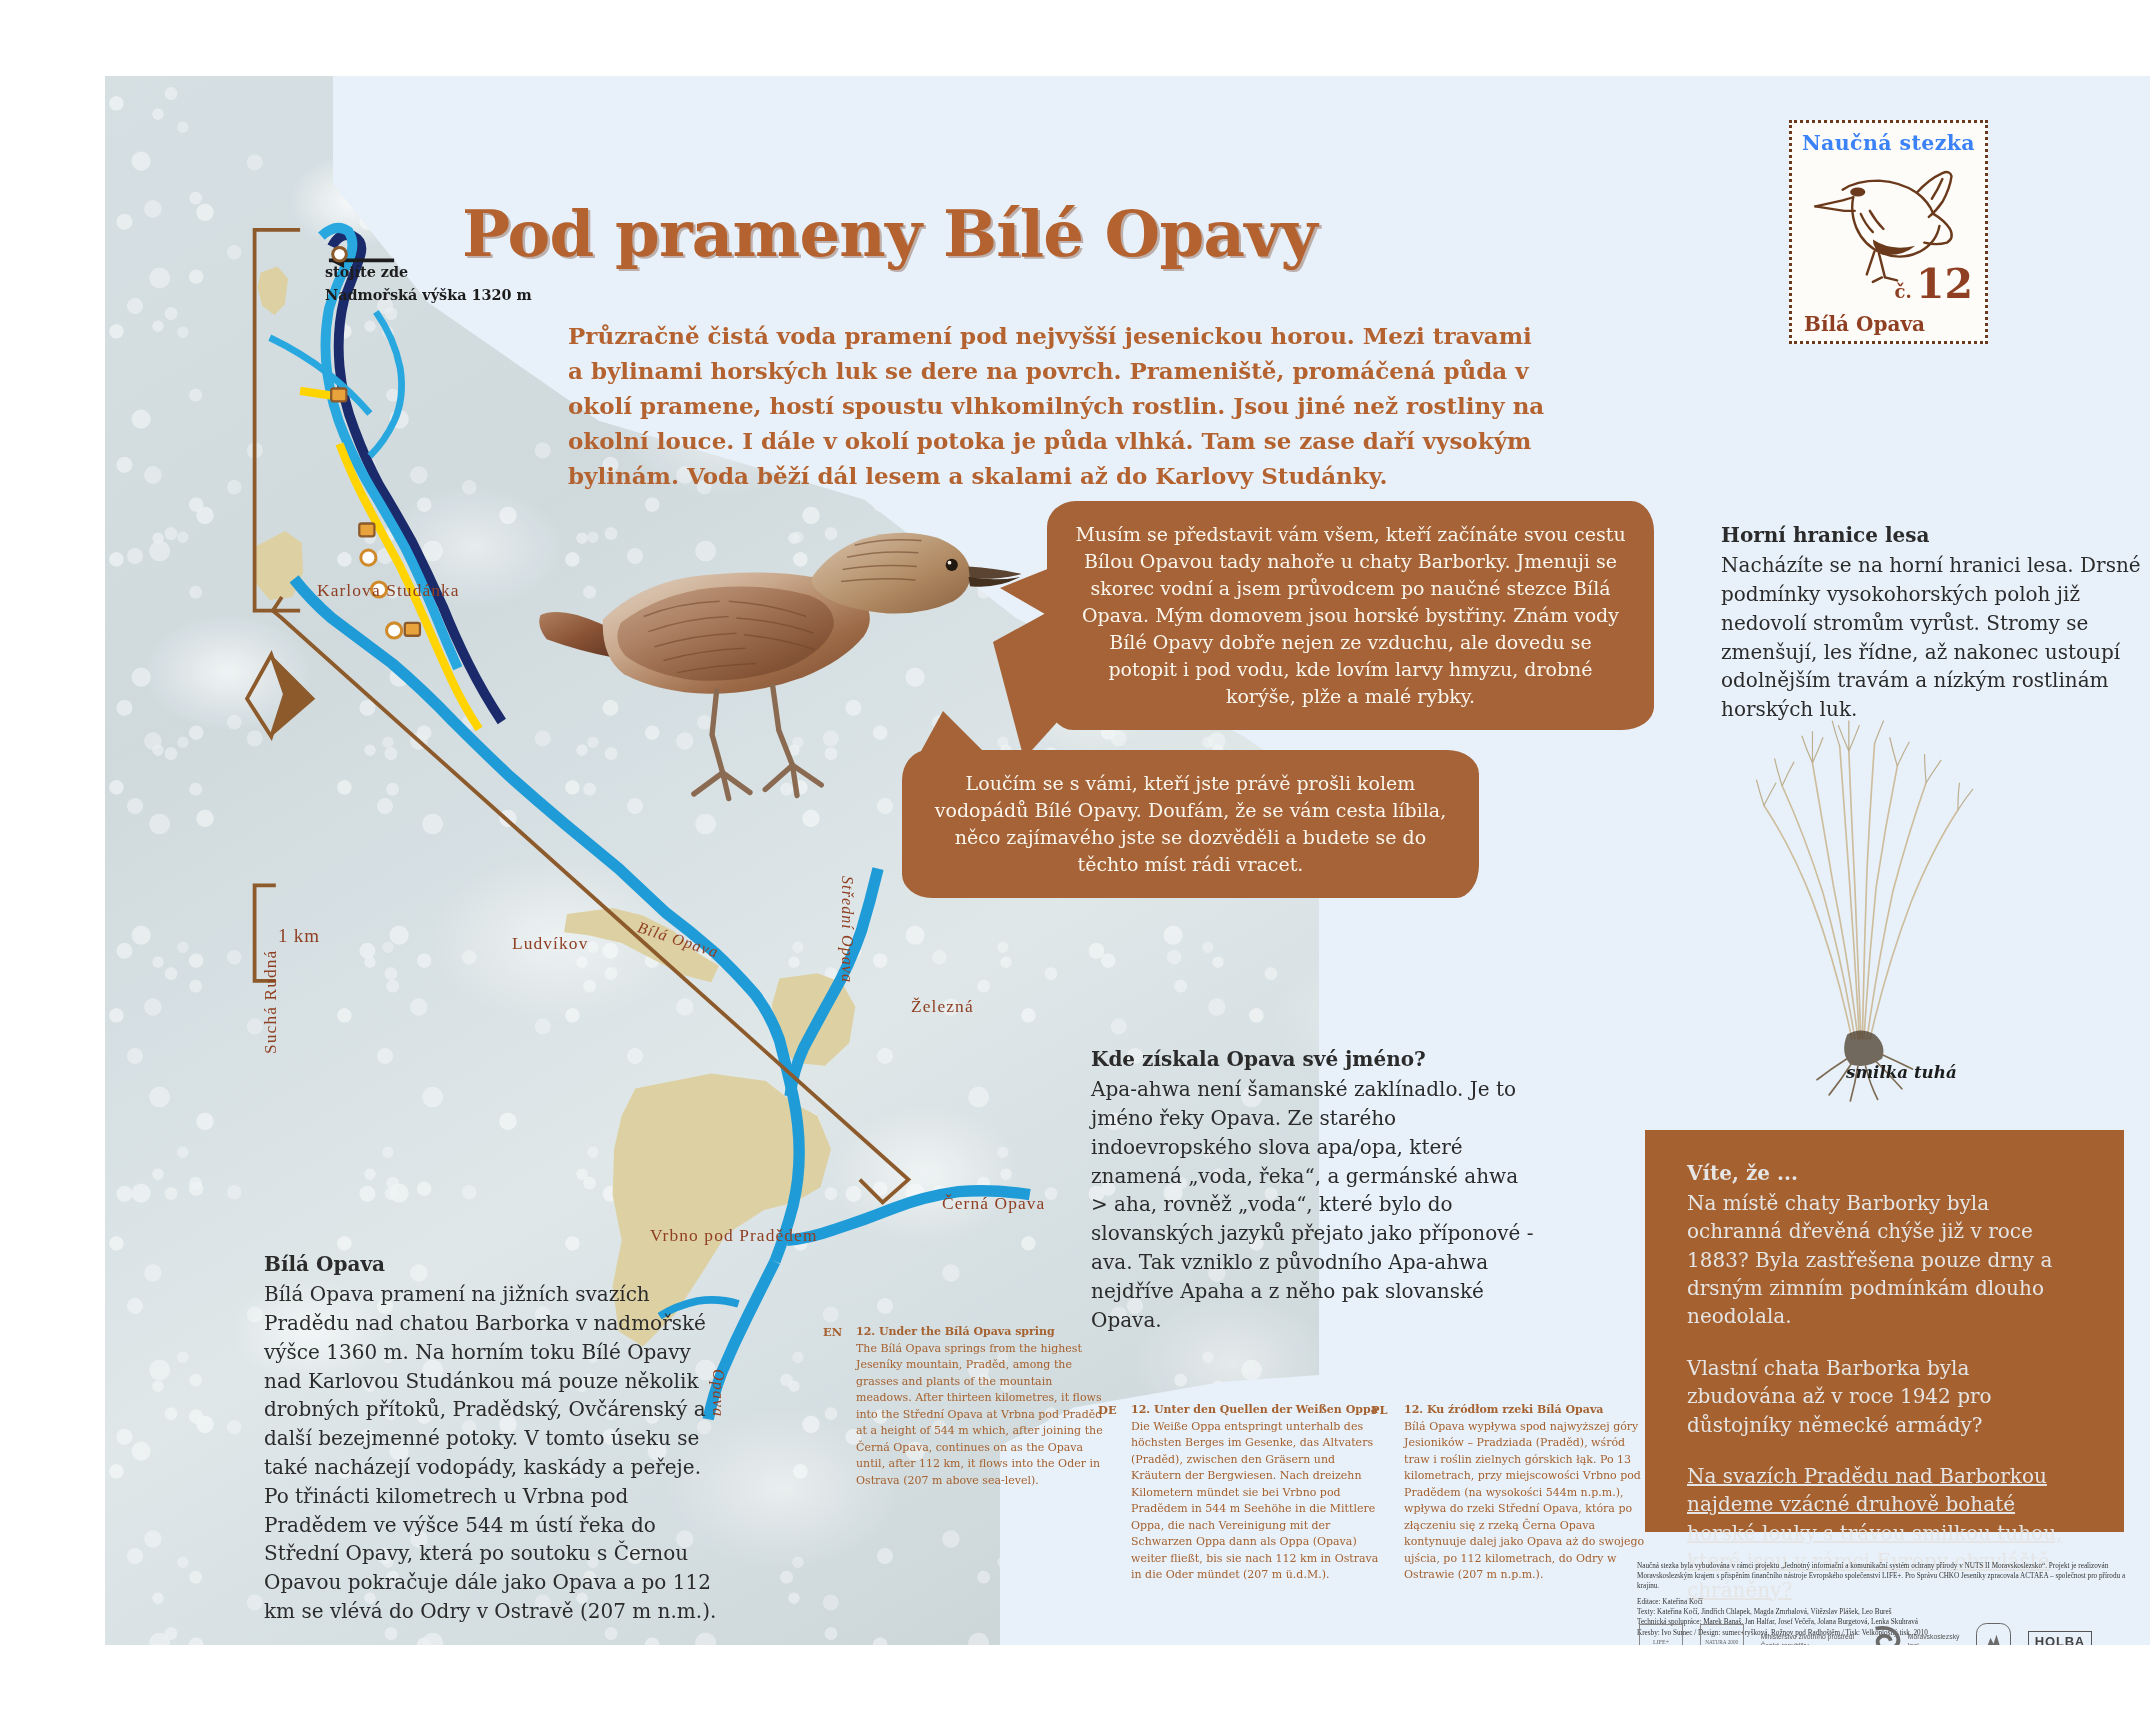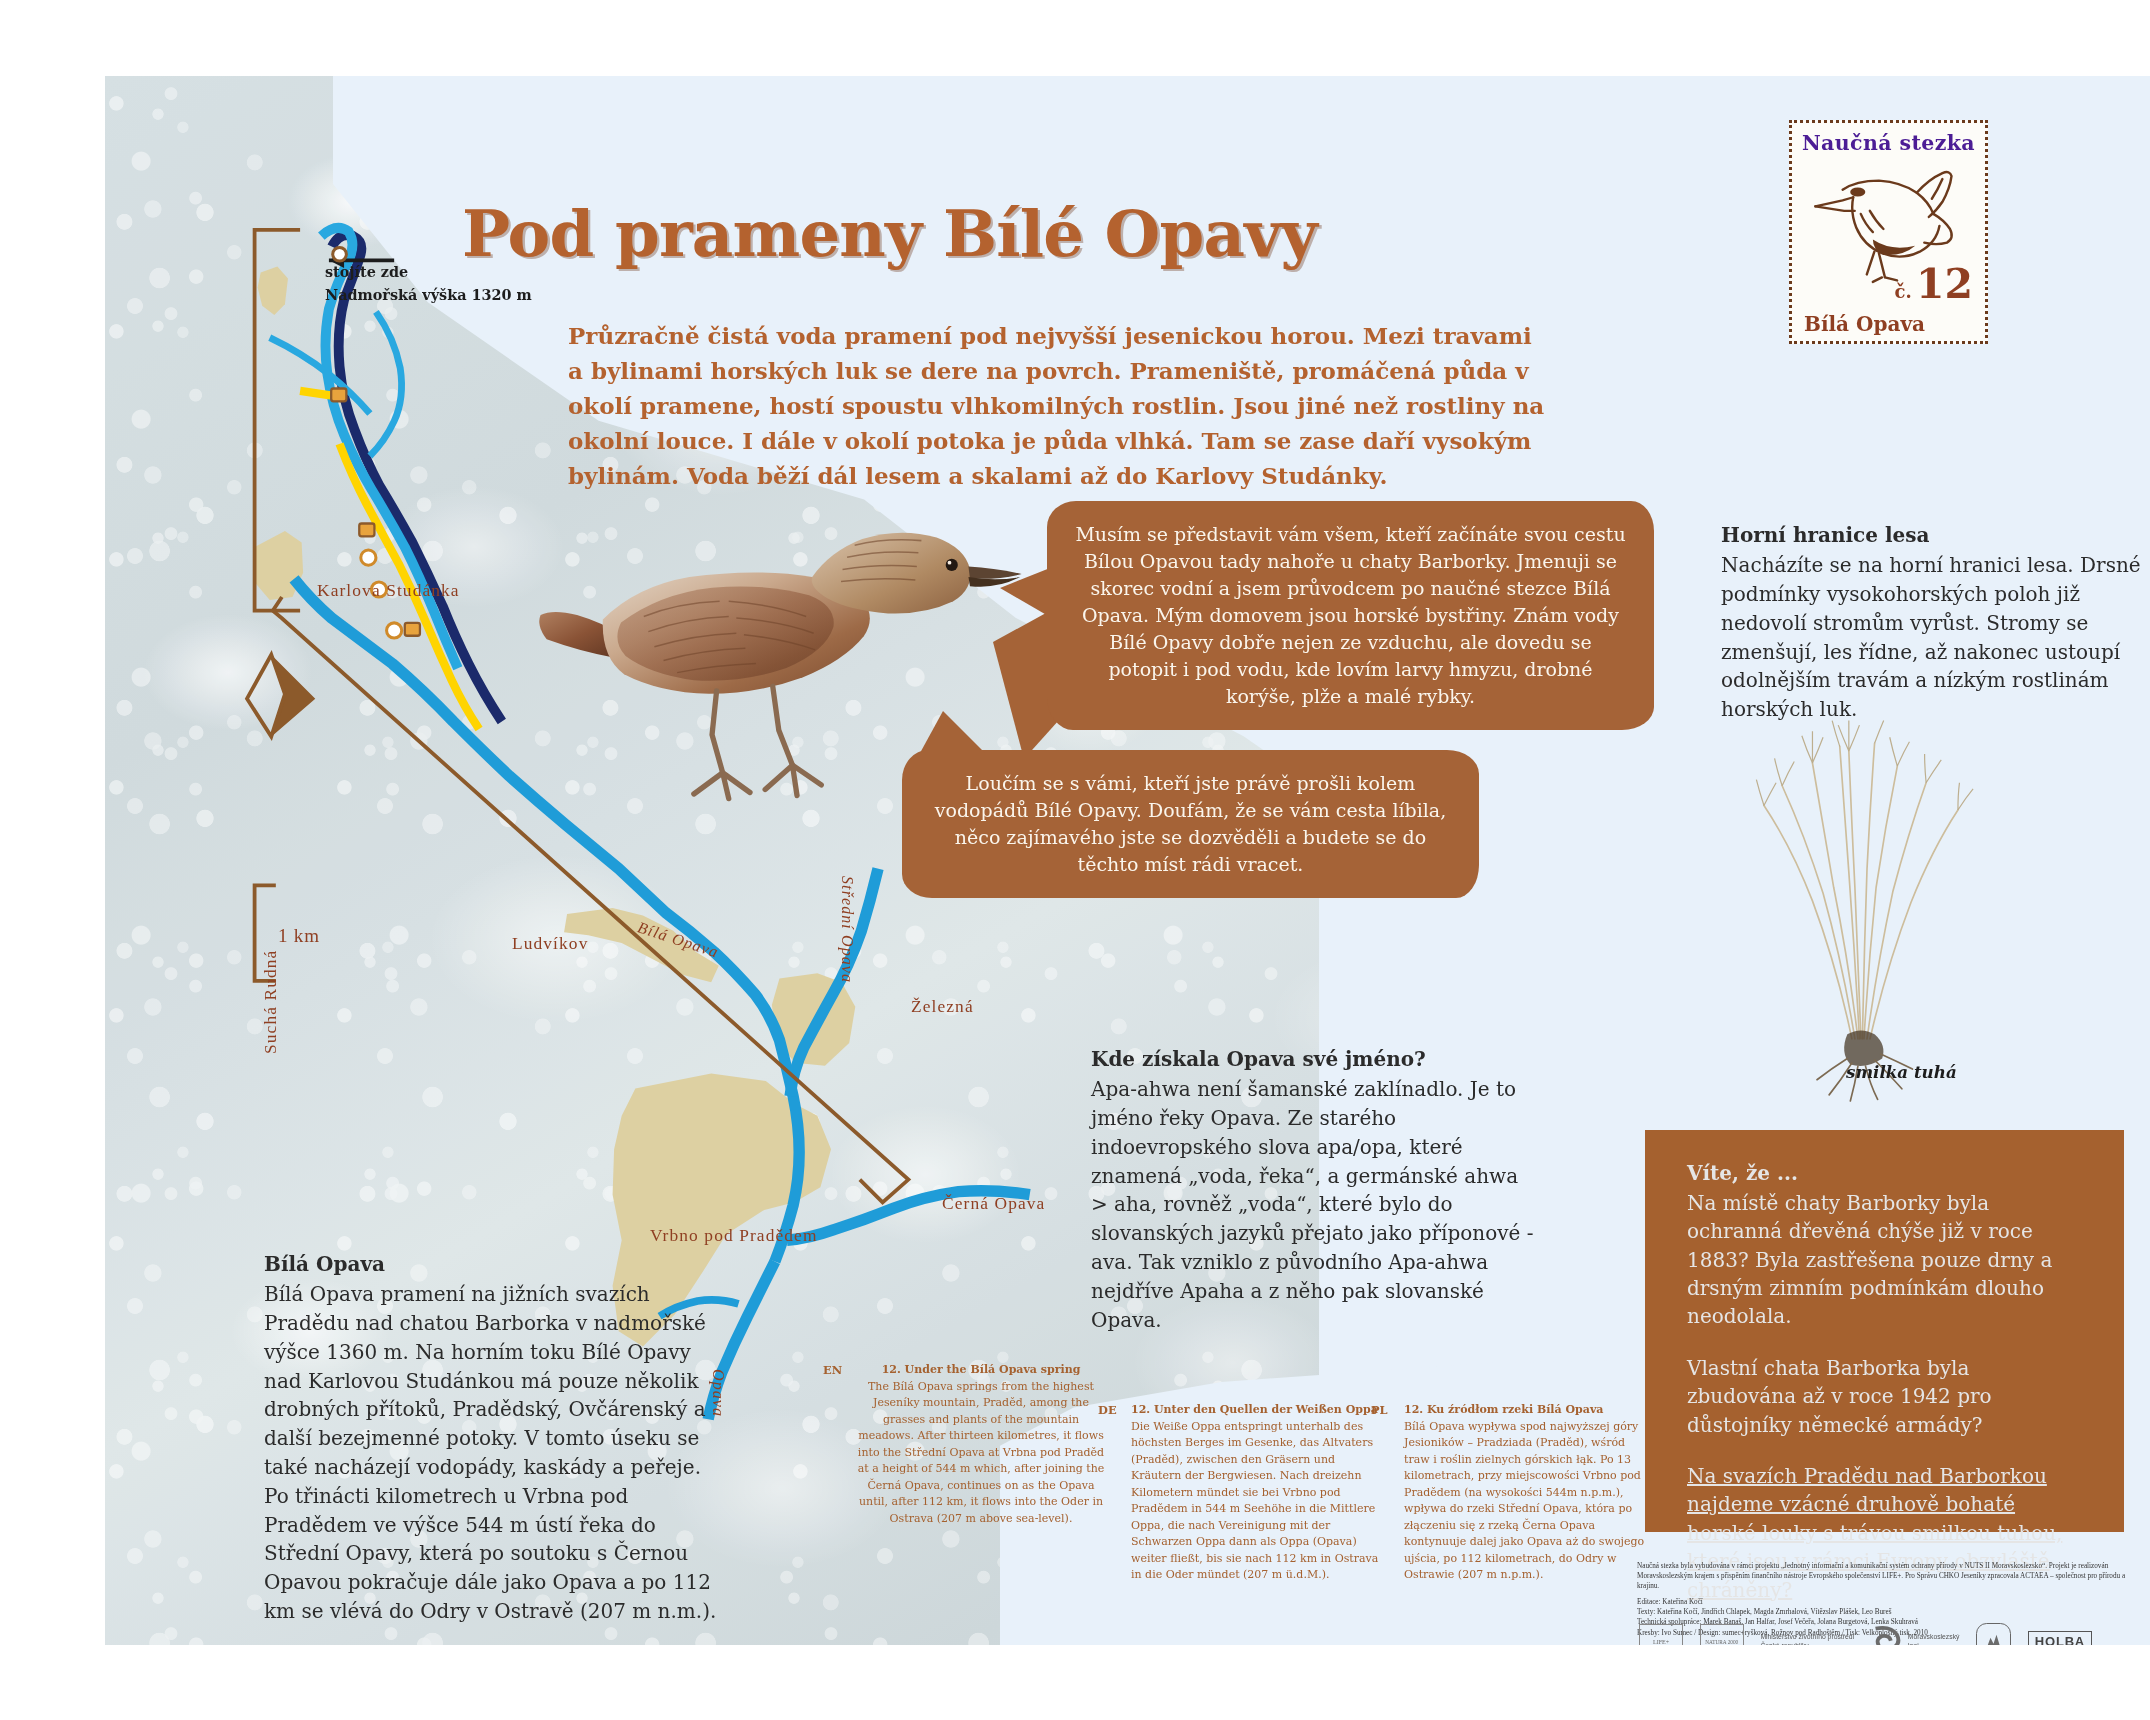--- a/index.html
+++ b/index.html
@@ -129,21 +129,21 @@
   
   #stamp {
     position: absolute; left: 1684px; top: 44px;
     width: 199px; height: 224px;
     background: #fdfcf8;
     border: 3.8px dotted #6b3a1c;
     padding: 7.6px 9px;
   }
   #stamp-top {
     font-family: "DejaVu Serif", serif; font-weight: bold;
-    font-size: 20.5px; color: #4c1d95; letter-spacing: 0.4px;
+    font-size: 20.5px; color: #3b82f6; letter-spacing: 0.4px;
     text-align: center;
   }
   #stamp-bottom {
     position: absolute; left: 12px; bottom: 4.6px;
     font-family: "DejaVu Serif", serif; font-weight: bold;
     font-size: 20px; color: #8f3f22;
   }
   #stamp-num {
     position: absolute; right: 12px; bottom: 33px;
     font-family: "DejaVu Serif", serif; font-weight: bold;
@@ -240,21 +240,21 @@
     font-size: 11px;
     line-height: 1.5;
     color: #a5612f;
     width: 250px;
   }
   .trans .lang {
     position: absolute; left: -33px; top: 0;
     font-weight: bold; font-size: 11.4px;
   }
   .trans .ttl { font-weight: bold; display: block; }
-  #trans-en { left: 751px; top: 1286px; text-align: center; }
+  #trans-en { left: 751px; top: 1248px; }
   #trans-de { left: 1026px; top: 1326px; }
   #trans-pl { left: 1299px; top: 1326px; }
 
   
   #credits {
     position: absolute; left: 1532px; top: 1485px;
     width: 501px;
     font-family: "Liberation Serif", serif;
     font-size: 7.2px;
     line-height: 1.42;

